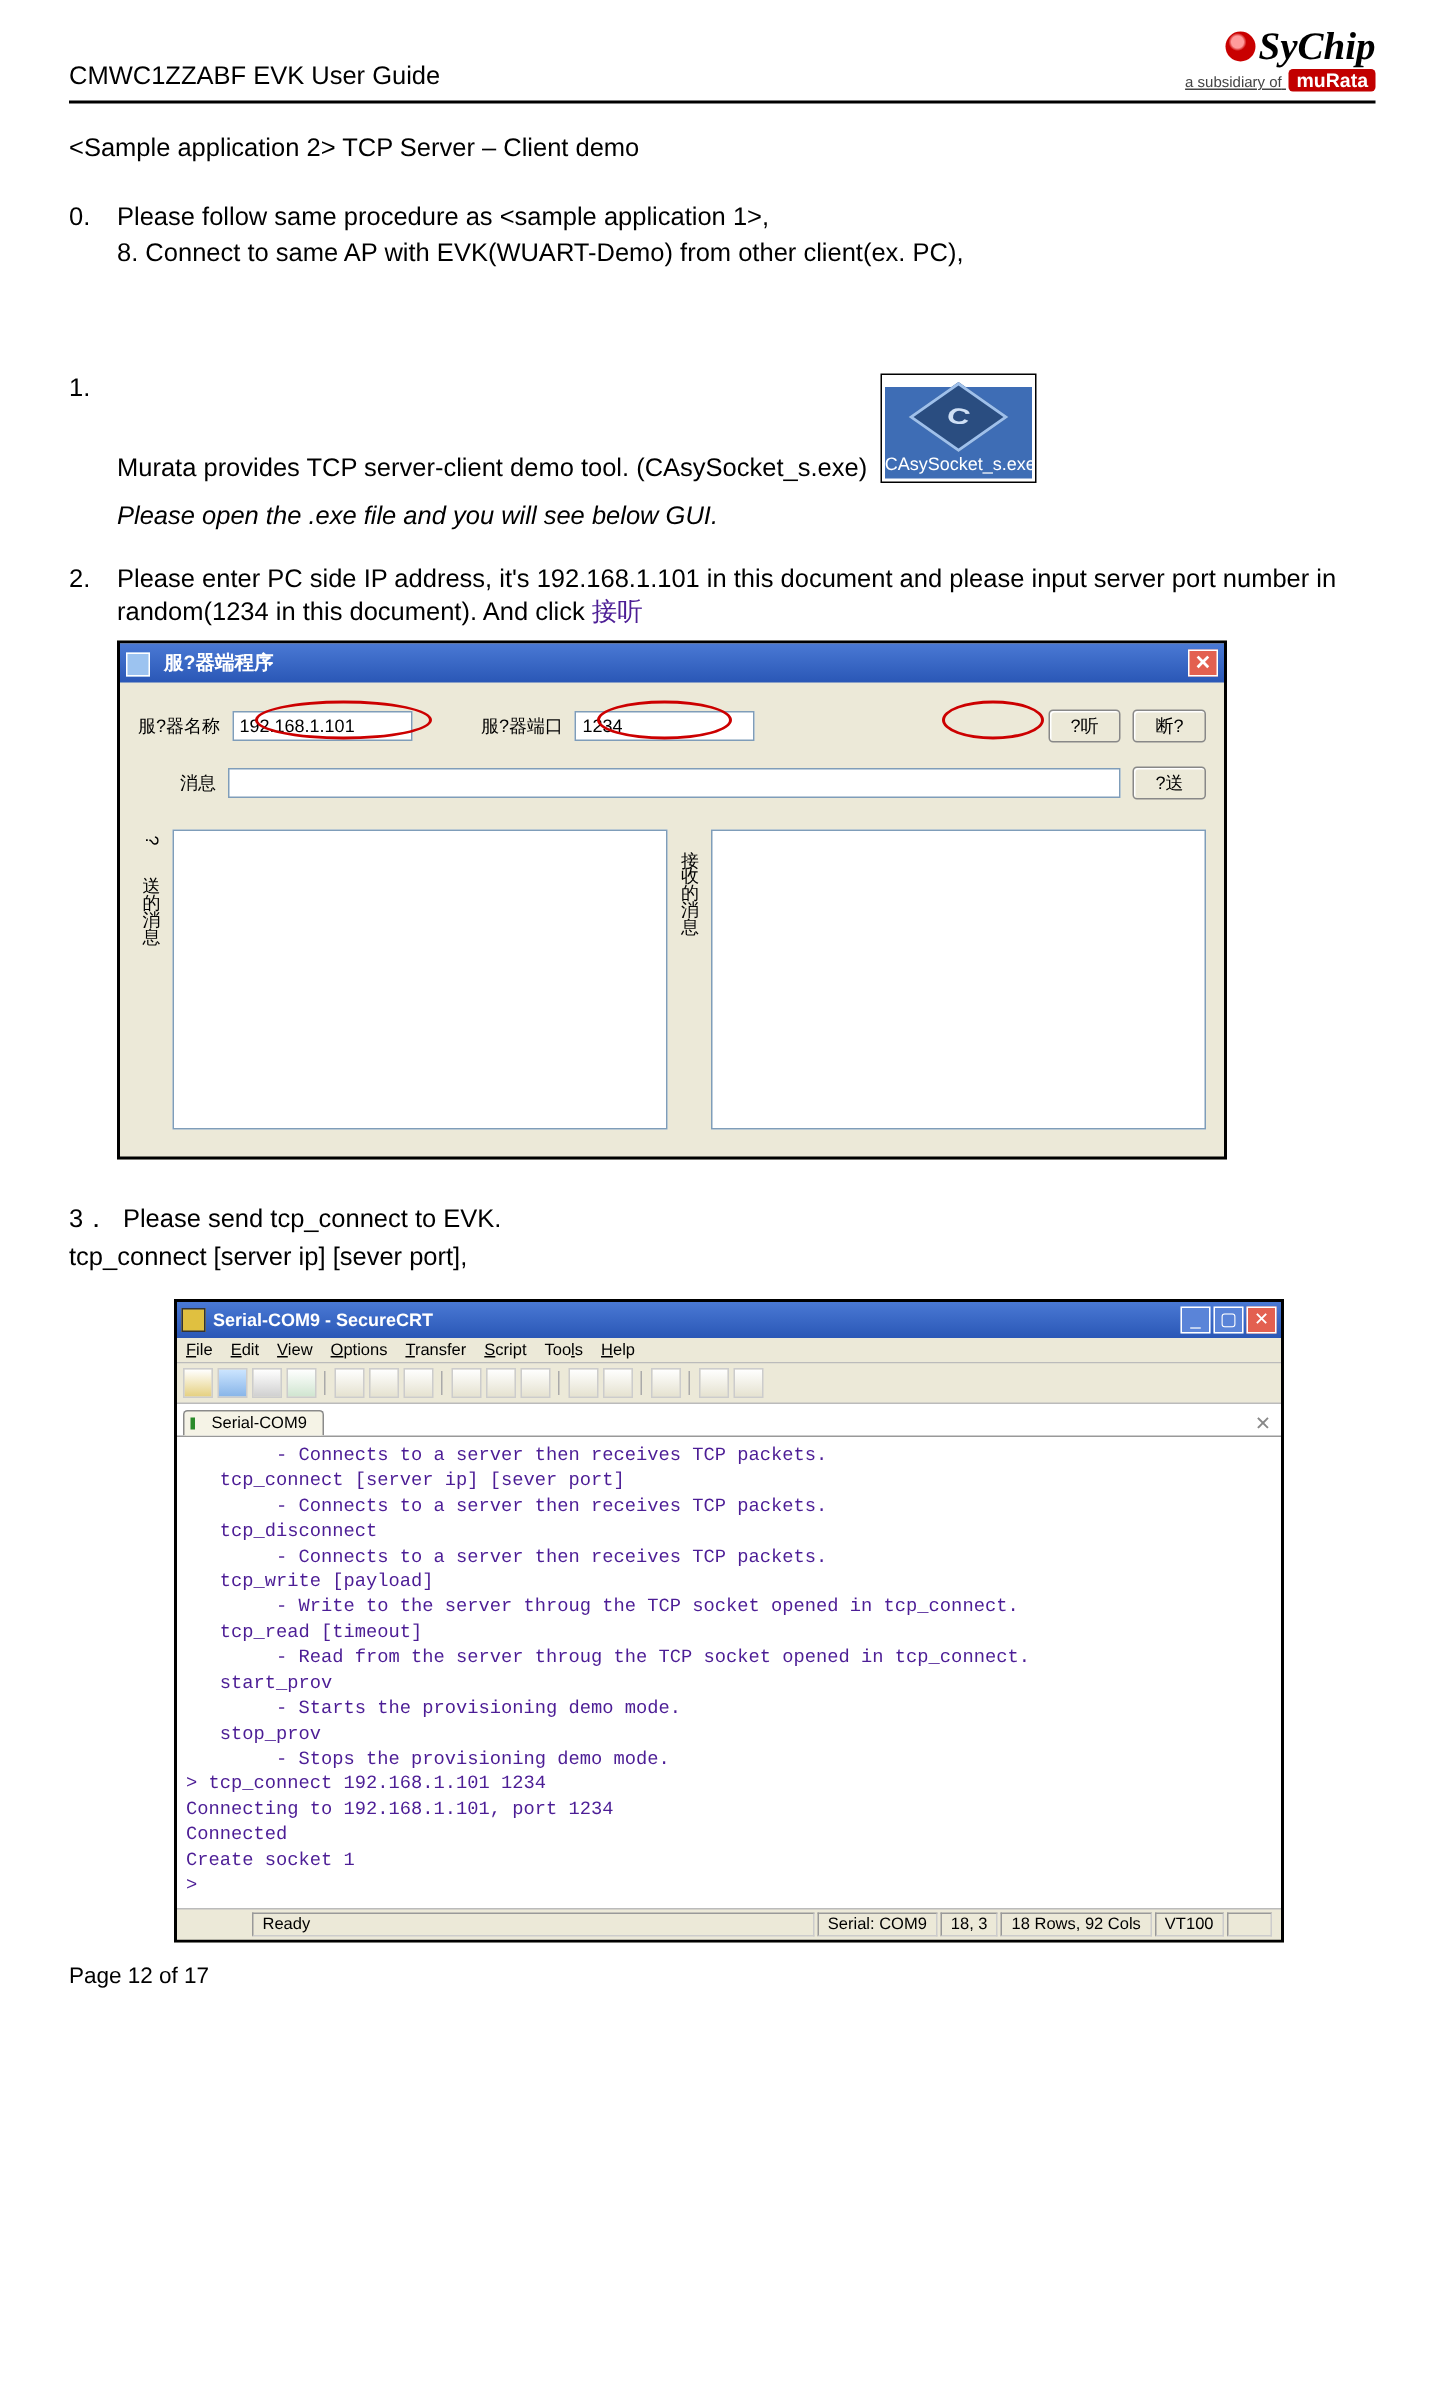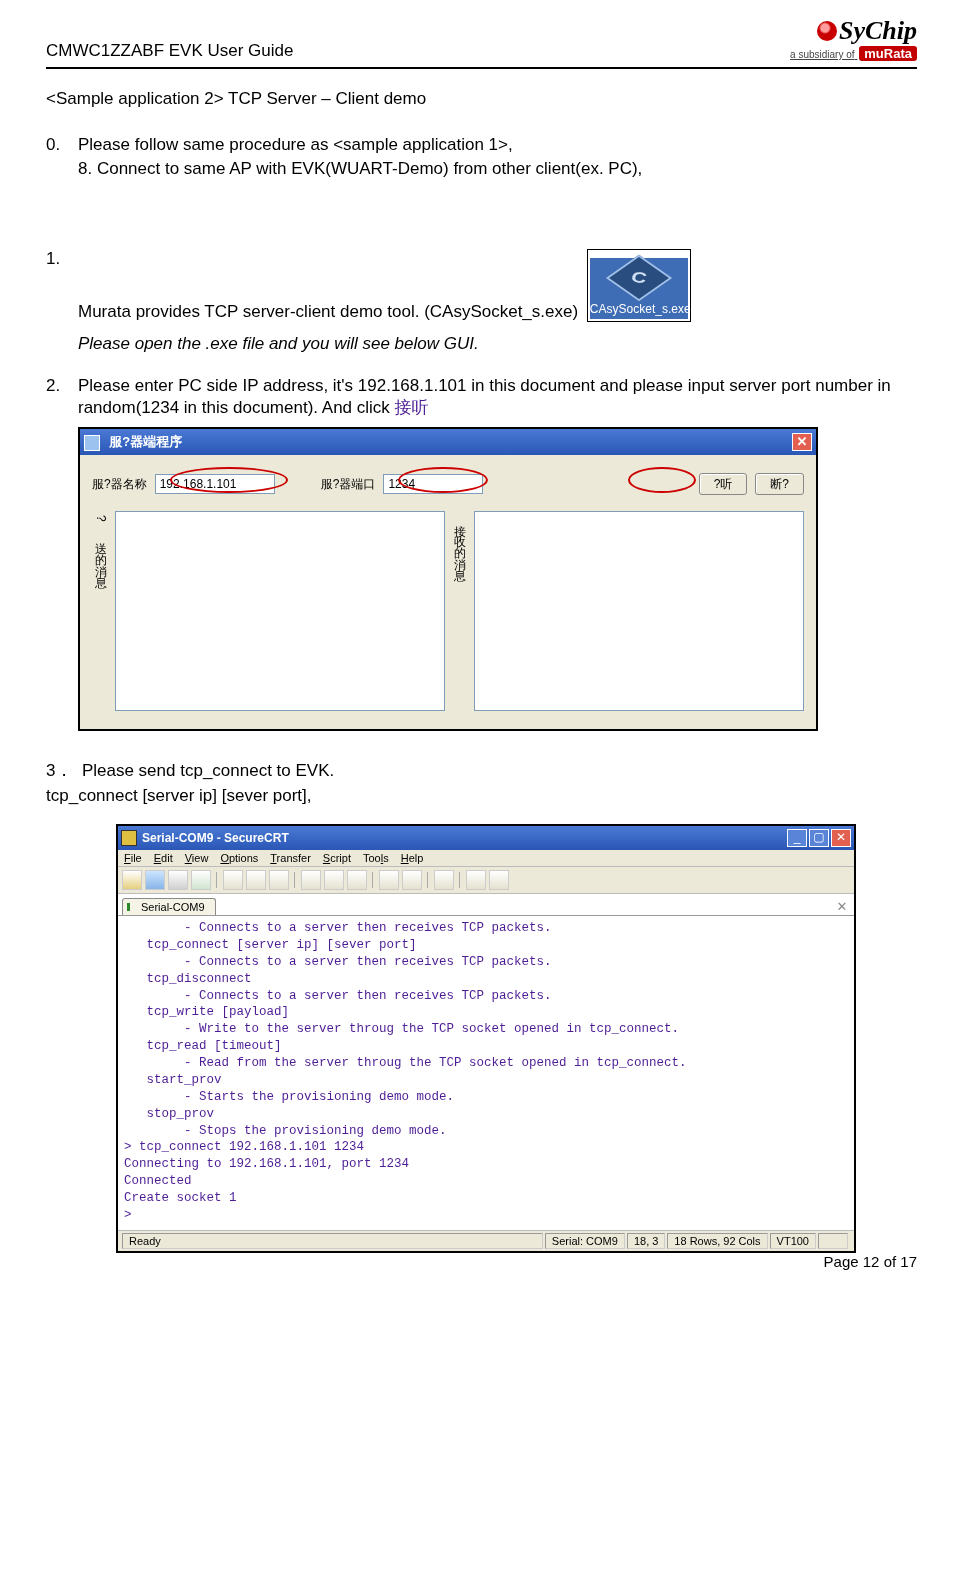--- a/index.html
+++ b/index.html
@@ -274,24 +274,25 @@
     font-size: 11px;
     padding: 2px 4px;
   }
   .statusbar .cell {
     border: 1px solid #ccc;
     border-top-color: #999;
     border-left-color: #999;
     padding: 1px 6px;
     margin-right: 2px;
   }
-  .statusbar .cell.grow { flex: 1; }
+  .statusbar .cell.grow { flex: 1; margin-left: 46px; }
   .footer {
-    text-align: right;
+    text-align: left;
     font-size: 15px;
+    margin-top: 14px;
   }
 </style>
 </head>
 <body>
 
 <div class="page">
 
   <div class="header">
     <div class="header-title">CMWC1ZZABF EVK User Guide</div>
     <div class="logo-block">
@@ -348,24 +349,29 @@
 
       <div class="circ" style="top:12px; left:90px; width:118px; height:26px;"></div>
       <div class="circ" style="top:12px; left:318px; width:90px; height:26px;"></div>
       <div class="circ" style="top:12px; left:548px; width:68px; height:26px;"></div>
 
       <div class="row1">
         <span class="lbl">服?器名称</span>
         <input class="txt-input" style="width: 120px;" value="192.168.1.101">
         <span style="width:30px;"></span>
         <span class="lbl">服?器端口</span>
-        <input class="txt-input" style="width: 100px;" value="1234">
+        <input class="txt-input" style="width: 120px;" value="1234">
         <span style="flex:1;"></span>
         <button class="btn-win">?听</button>
         <button class="btn-win">断?</button>
+      </div>
+      <div class="row2">
+        <span class="lbl" style="width:52px; text-align:right;">消息</span>
+        <input class="txt-input" style="flex: 1 1 0%;">
+        <button class="btn-win">?送</button>
       </div>
       <div class="panels">
         <div class="vertical-lbl">? 送 的 消 息</div>
         <div class="textarea-box" style="flex:1;"></div>
         <div class="vertical-lbl">接 收 的 消 息</div>
         <div class="textarea-box" style="flex:1;"></div>
       </div>
     </div>
   </div>
 

